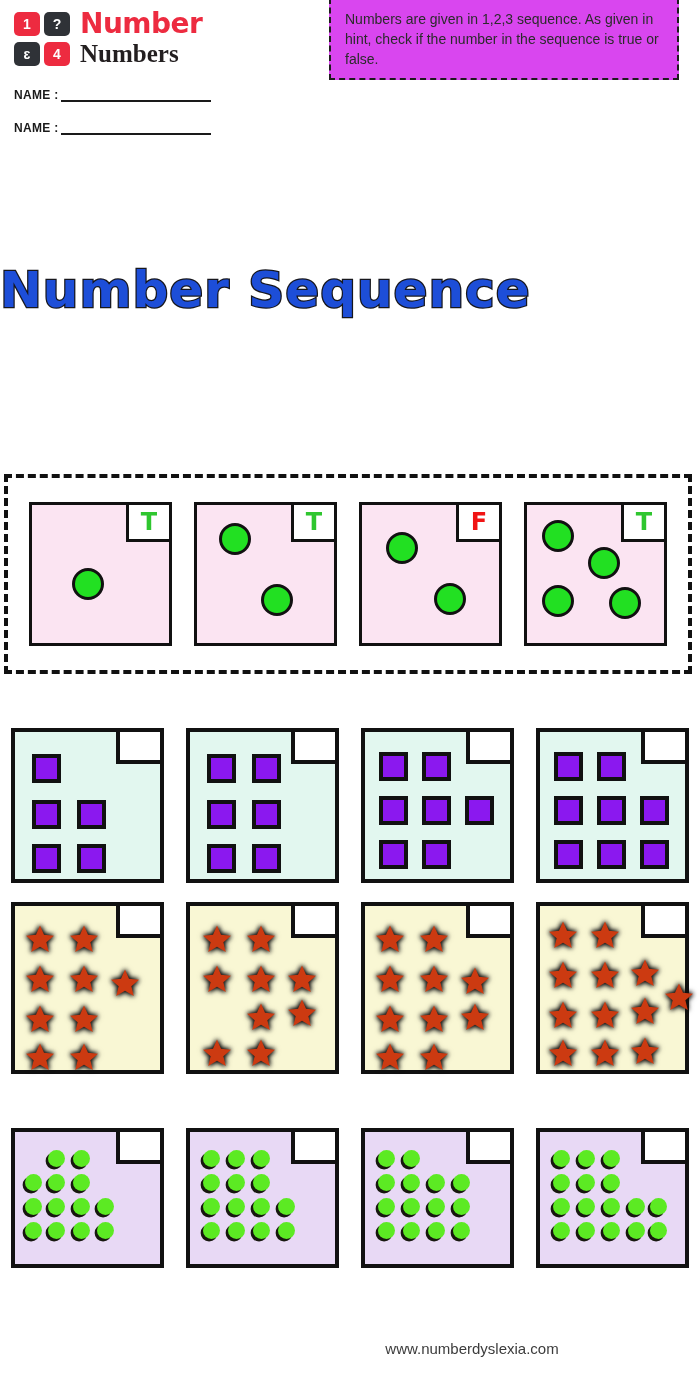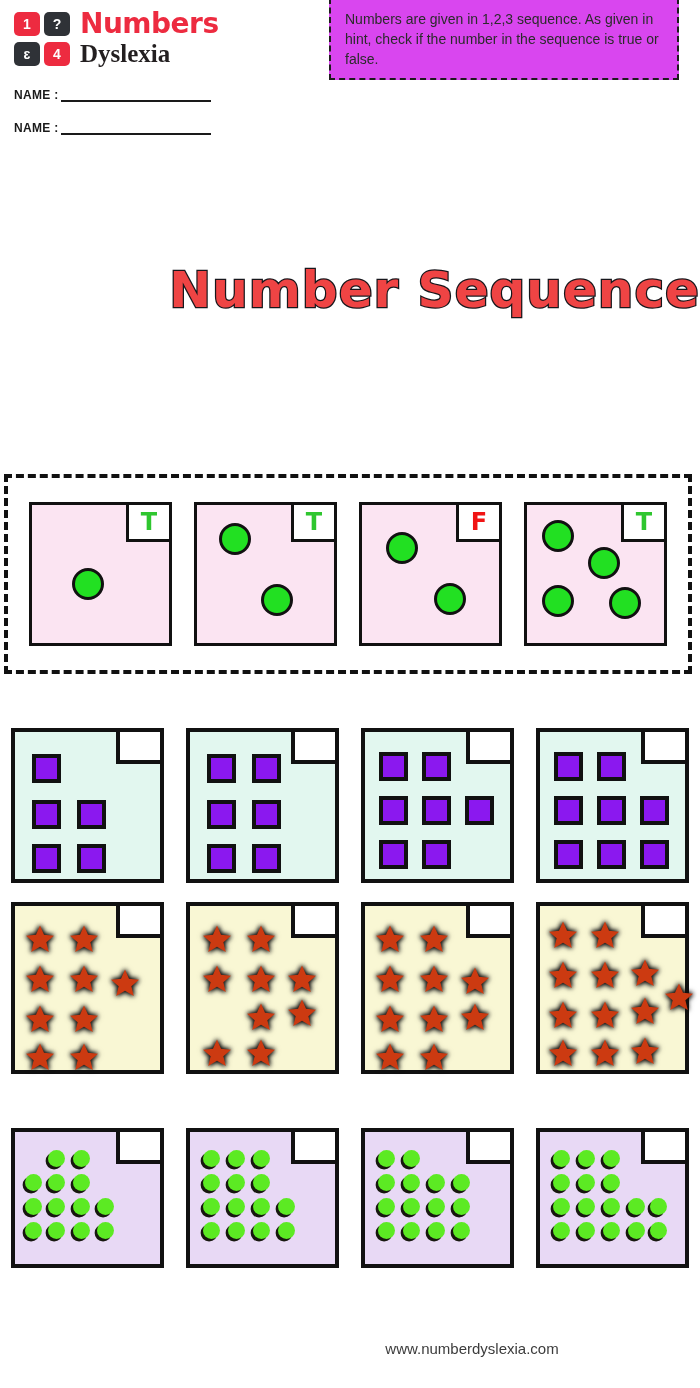--- a/index.html
+++ b/index.html
@@ -121,26 +121,26 @@
     font-size: 14px;
     line-height: 1.42;
     color: #2b2b2b;
   }
 
   
   .wk-title {
     position: absolute;
     left: 0; top: 262px;
     width: 700px;
-    text-align: right;
+    text-align: left;
     font-family: "DejaVu Sans", sans-serif;
     font-weight: bold;
     font-size: 50px;
     line-height: 1.14;
-    color: #ef4444;
+    color: #1d4ed8;
     -webkit-text-stroke: 2.5px #17171c;
     paint-order: stroke fill;
     letter-spacing: 1px;
   }
 
   
   .example-band {
     position: absolute;
     left: 4px; top: 474px;
     width: 688px;
@@ -278,26 +278,26 @@
 </style>
 </head>
 <body>
 
 <div class="header">
 
   <div class="logo">
     <div class="logo-row">
       <span class="logo-tile red">1</span>
       <span class="logo-tile dark">?</span>
-      <span class="logo-word-number">Numbers</span>
+      <span class="logo-word-number">Number</span>
     </div>
     <div class="logo-row">
       <span class="logo-tile dark">ɛ</span>
       <span class="logo-tile red">4</span>
-      <span class="logo-word-dyslexia">Dyslexia</span>
+      <span class="logo-word-dyslexia">Numbers</span>
     </div>
   </div>
 
   <div class="field field-name">
     <span>NAME :</span>
     <span class="field-line"></span>
   </div>
   <div class="field field-date">
     <span>NAME :</span>
     <span class="field-line"></span>

